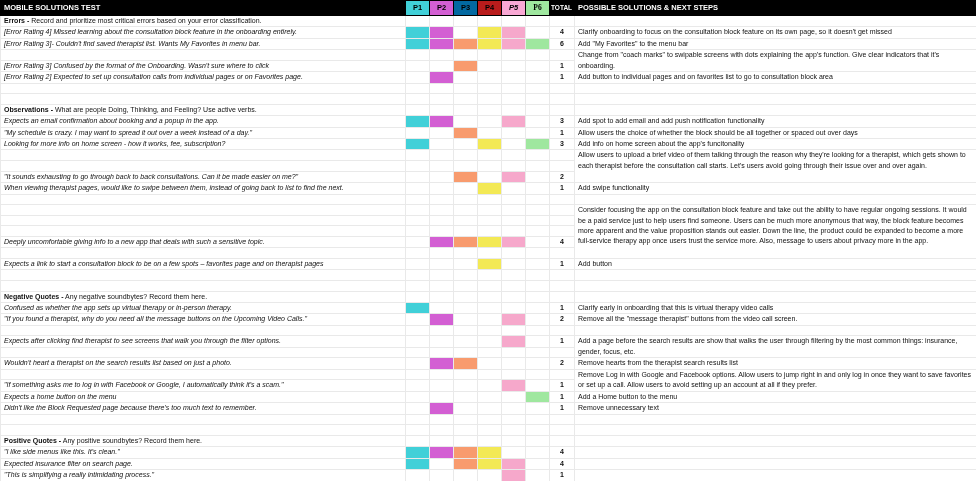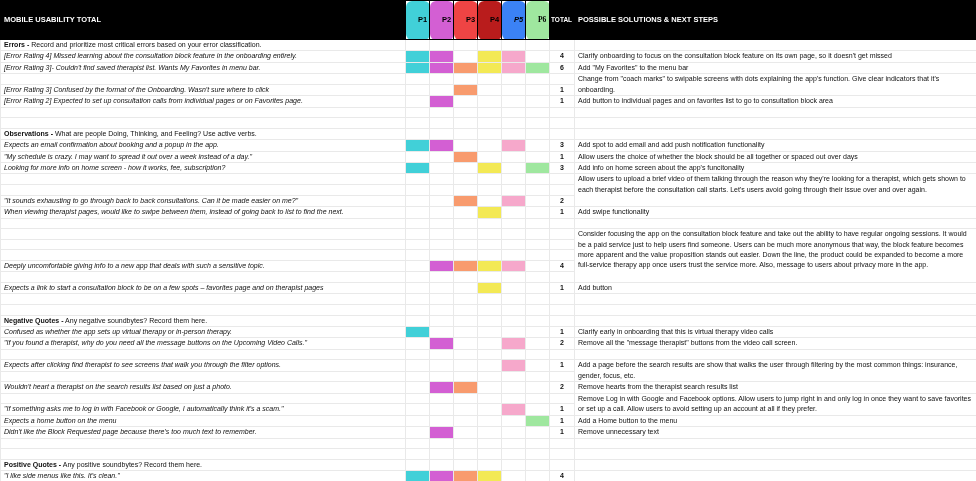--- a/index.html
+++ b/index.html
@@ -2,21 +2,21 @@
 <html><head>
 <meta charset="utf-8">
 <style>
   html,body{margin:0;padding:0;background:#fff;}
   body{width:976px;height:481px;overflow:hidden;font-family:"Liberation Sans",sans-serif;}
   table{border-collapse:collapse;table-layout:fixed;width:976px;}
   col.ca{width:405px;} col.cp{width:24px;} col.ct{width:25px;} col.cs{width:402px;}
   thead tr{height:14px;}
   tbody tr{height:10.61px;}
   th{background:#000;color:#fff;font-size:7.5px;font-weight:bold;text-align:left;padding:0 3px;line-height:14px;white-space:nowrap;overflow:hidden;border:1px solid #000;}
-  th.chip{color:#000;text-align:center;padding:12px;border-radius:6px;}
+  th.chip{color:#000;text-align:center;padding:0;}
   th.t{font-size:6.5px;padding:0 1px;}
   td{border:1px solid #e9e9e9;font-size:7px;line-height:10.4px;padding:0;overflow:hidden;vertical-align:top;color:#111;}
   td.a{padding:0 2px 0 3px;white-space:nowrap;}
   td.a.obs{font-style:italic;}
   td.a.sec{font-style:normal;}
   .sec-b{font-weight:bold;}
   td.t{text-align:center;font-weight:bold;}
   td.s{padding:0 3px;white-space:normal;}
 </style>
 </head>
@@ -30,26 +30,26 @@
         <col class="cp">
         <col class="cp">
         <col class="cp">
         <col class="cp">
         <col class="cp">
         <col class="ct">
         <col class="cs">
     </colgroup>
     <thead>
       <tr>
-        <th class="a">MOBILE USABILITY TOTAL</th>
+        <th class="a">MOBILE SOLUTIONS TEST</th>
         <th class="chip" style="background-color: rgb(65, 208, 216);">P1</th>
         <th class="chip" style="background-color: rgb(211, 95, 211);">P2</th>
-        <th class="chip" style="background-color: #ef4444;">P3</th>
+        <th class="chip" style="background-color: #0369a1;">P3</th>
         <th class="chip" style="background-color: #b91c1c;">P4</th>
-        <th class="chip" style="background-color: #3b82f6; font-style: italic;">P5</th>
+        <th class="chip" style="background-color: #f9a8d4; font-style: italic;">P5</th>
         <th class="chip" style="background-color: rgb(159, 231, 159); font-family: Liberation Serif, serif;">P6</th>
         <th class="t">TOTAL</th>
         <th class="s">POSSIBLE SOLUTIONS &amp; NEXT STEPS</th>
       </tr>
     </thead>
     <tbody>
         <tr>
           <td class="a sec"><span class="sec-b">Errors -</span><span> Record and prioritize most critical errors based on your error classification.</span></td>
           <td class="p"></td>
           <td class="p"></td>

